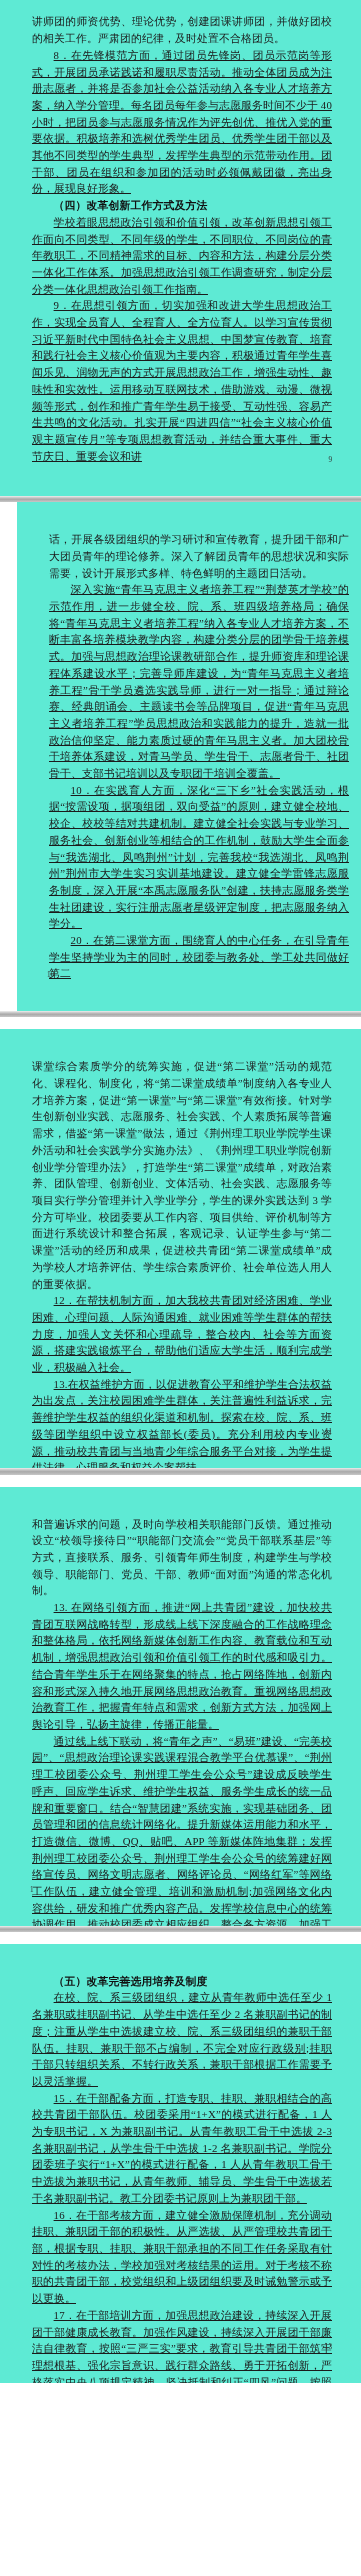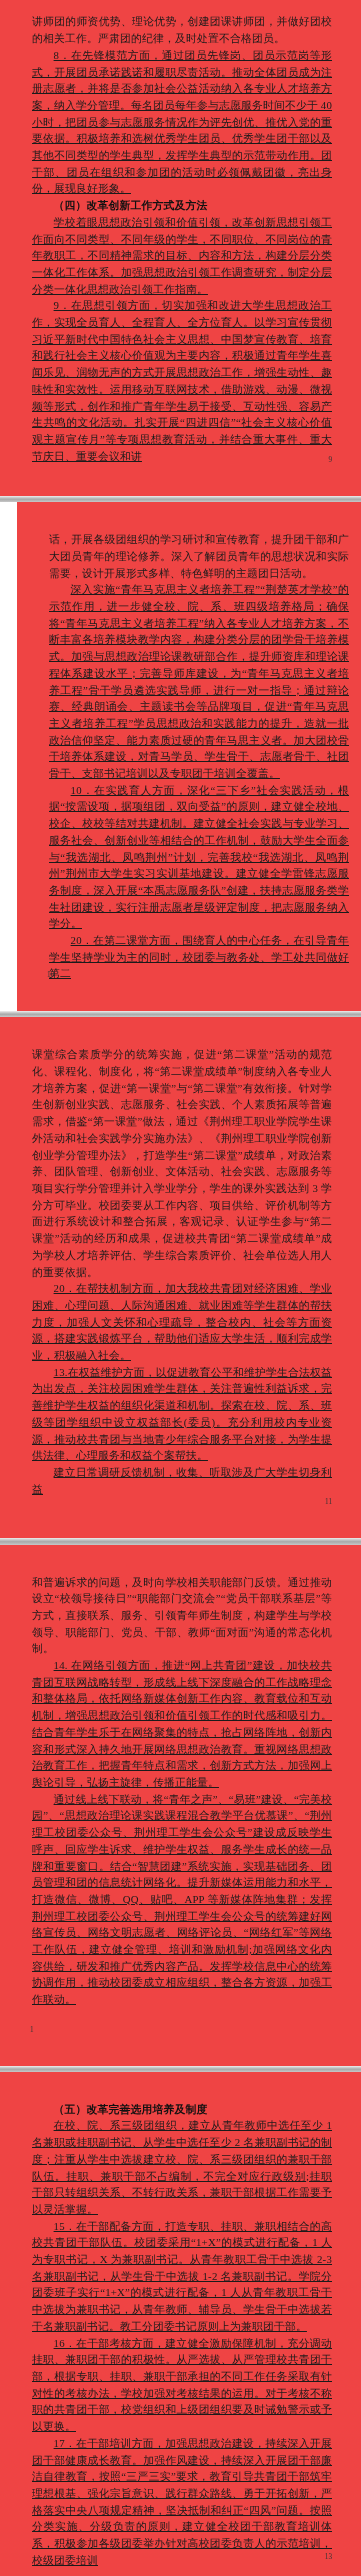--- a/index.html
+++ b/index.html
@@ -7,27 +7,27 @@
     width: 362px;
     background: #ffffff;
     font-family: "Liberation Serif", "DejaVu Serif", serif;
   }
   .doc {
     width: 362px;
   }
   .page {
     position: relative;
     width: 362px;
-    background: #ef4444;
+    background: #5eead4;
     padding: 29px 30px 0 32px;
     overflow: hidden;
   }
   .page.first { padding-top: 13.4px; height: 496px; }
   .page.p2 { height: 509px; margin-left: 17px; }
-  .page.p3, .page.p4, .page.p5, .page.p6 { height: 521px; }
+  .page.p3, .page.p4, .page.p5, .page.p6 { height: 439px; margin-top: 12px; }
   .page-sep {
     height: 6.2px;
     width: 362px;
     background: linear-gradient(#d6d6d6, #a9a9a9 45%, #c7c7c7);
     border-top: 0.5px solid #e3e3e3;
   }
   .block {
     font-size: 10.8px;
     line-height: 16.7px;
     color: #1b1b1b;
@@ -72,30 +72,30 @@
     <div class="block cont">话，开展各级团组织的学习研讨和宣传教育，提升团干部和广大团员青年的理论修养。深入了解团员青年的思想状况和实际需要，设计开展形式多样、特色鲜明的主题团日活动。</div>
     <div class="block para">深入实施“青年马克思主义者培养工程”“荆楚英才学校”的示范作用，进一步健全校、院、系、班四级培养格局；确保将“青年马克思主义者培养工程”纳入各专业人才培养方案，不断丰富各培养模块教学内容，构建分类分层的团学骨干培养模式。加强与思想政治理论课教研部合作，提升师资库和理论课程体系建设水平；完善导师库建设，为“青年马克思主义者培养工程”骨干学员遴选实践导师，进行一对一指导；通过辩论赛、经典朗诵会、主题读书会等品牌项目，促进“青年马克思主义者培养工程”学员思想政治和实践能力的提升，造就一批政治信仰坚定、能力素质过硬的青年马思主义者。加大团校骨干培养体系建设，对青马学员、学生骨干、志愿者骨干、社团骨干、支部书记培训以及专职团干培训全覆盖。</div>
     <div class="block para">10．在实践育人方面，深化“三下乡”社会实践活动，根据“按需设项，据项组团，双向受益”的原则，建立健全校地、校企、校校等结对共建机制。建立健全社会实践与专业学习、服务社会、创新创业等相结合的工作机制，鼓励大学生全面参与“我选湖北、凤鸣荆州”计划，完善我校“我选湖北、凤鸣荆州”荆州市大学生实习实训基地建设。建立健全学雷锋志愿服务制度，深入开展“本禹志愿服务队”创建，扶持志愿服务类学生社团建设，实行注册志愿者星级评定制度，把志愿服务纳入学分。</div>
     <div class="block para">20．在第二课堂方面，围绕育人的中心任务，在引导青年学生坚持学业为主的同时，校团委与教务处、学工处共同做好第二</div>
     <span class="page-number side-left">10</span>
   </section>
   <div class="page-sep"></div>
 
   <section class="page p3">
     <div class="block cont">课堂综合素质学分的统筹实施，促进“第二课堂”活动的规范化、课程化、制度化，将“第二课堂成绩单”制度纳入各专业人才培养方案，促进“第一课堂”与“第二课堂”有效衔接。针对学生创新创业实践、志愿服务、社会实践、个人素质拓展等普遍需求，借鉴“第一课堂”做法，通过《荆州理工职业学院学生课外活动和社会实践学分实施办法》、《荆州理工职业学院创新创业学分管理办法》，打造学生“第二课堂”成绩单，对政治素养、团队管理、创新创业、文体活动、社会实践、志愿服务等项目实行学分管理并计入学业学分，学生的课外实践达到 3 学分方可毕业。校团委要从工作内容、项目供给、评价机制等方面进行系统设计和整合拓展，客观记录、认证学生参与“第二课堂”活动的经历和成果，促进校共青团“第二课堂成绩单”成为学校人才培养评估、学生综合素质评价、社会单位选人用人的重要依据。</div>
-    <div class="block para">20．在帮扶机制方面，加大我校共青团对经济困难、学业困难、心理问题、人际沟通困难、就业困难等学生群体的帮扶力度，加强人文关怀和心理疏导，整合校内、社会等方面资源，搭建实践锻炼平台，帮助他们适应大学生活，顺利完成学业，积极融入社会。</div>
+    <div class="block para">12．在帮扶机制方面，加大我校共青团对经济困难、学业困难、心理问题、人际沟通困难、就业困难等学生群体的帮扶力度，加强人文关怀和心理疏导，整合校内、社会等方面资源，搭建实践锻炼平台，帮助他们适应大学生活，顺利完成学业，积极融入社会。</div>
     <div class="block para">13.在权益维护方面，以促进教育公平和维护学生合法权益为出发点，关注校园困难学生群体，关注普遍性利益诉求，完善维护学生权益的组织化渠道和机制。探索在校、院、系、班级等团学组织中设立权益部长(委员)。充分利用校内专业资源，推动校共青团与当地青少年综合服务平台对接，为学生提供法律、心理服务和权益个案帮扶。</div>
     <div class="block para">建立日常调研反馈机制，收集、听取涉及广大学生切身利益</div>
     <span class="page-number side-right">11</span>
   </section>
   <div class="page-sep"></div>
 
   <section class="page p4">
     <div class="block cont">和普遍诉求的问题，及时向学校相关职能部门反馈。通过推动设立“校领导接待日”“职能部门交流会”“党员干部联系基层”等方式，直接联系、服务、引领青年师生制度，构建学生与学校领导、职能部门、党员、干部、教师“面对面”沟通的常态化机制。</div>
-    <div class="block para">14. 在网络引领方面，推进“网上共青团”建设，加快校共青团互联网战略转型，形成线上线下深度融合的工作战略理念和整体格局，依托网络新媒体创新工作内容、教育载位和互动机制，增强思想政治引领和价值引领工作的时代感和吸引力。结合青年学生乐于在网络聚集的特点，抢占网络阵地，创新内容和形式深入持久地开展网络思想政治教育。重视网络思想政治教育工作，把握青年特点和需求，创新方式方法，加强网上舆论引导，弘扬主旋律，传播正能量。</div>
+    <div class="block para">13. 在网络引领方面，推进“网上共青团”建设，加快校共青团互联网战略转型，形成线上线下深度融合的工作战略理念和整体格局，依托网络新媒体创新工作内容、教育载位和互动机制，增强思想政治引领和价值引领工作的时代感和吸引力。结合青年学生乐于在网络聚集的特点，抢占网络阵地，创新内容和形式深入持久地开展网络思想政治教育。重视网络思想政治教育工作，把握青年特点和需求，创新方式方法，加强网上舆论引导，弘扬主旋律，传播正能量。</div>
     <div class="block para">通过线上线下联动，将“青年之声”、“易班”建设、“完美校园”、“思想政治理论课实践课程混合教学平台优慕课”、“荆州理工校团委公众号、荆州理工学生会公众号”建设成反映学生呼声、回应学生诉求、维护学生权益、服务学生成长的统一品牌和重要窗口。结合“智慧团建”系统实施，实现基础团务、团员管理和团的信息统计网络化。提升新媒体运用能力和水平，打造微信、微博、QQ、贴吧、APP 等新媒体阵地集群；发挥荆州理工校团委公众号、荆州理工学生会公众号的统筹建好网络宣传员、网络文明志愿者、网络评论员、“网络红军”等网络工作队伍，建立健全管理、培训和激励机制;加强网络文化内容供给，研发和推广优秀内容产品。发挥学校信息中心的统筹协调作用，推动校团委成立相应组织，整合各方资源，加强工作联动。</div>
     <span class="page-number side-left">1</span>
   </section>
   <div class="page-sep"></div>
 
   <section class="page p5">
     <div class="block heading">（五）改革完善选用培养及制度</div>
     <div class="block para">在校、院、系三级团组织，建立从青年教师中选任至少 1 名兼职或挂职副书记、从学生中选任至少 2 名兼职副书记的制度；注重从学生中选拔建立校、院、系三级团组织的兼职干部队伍。挂职、兼职干部不占编制，不完全对应行政级别;挂职干部只转组织关系、不转行政关系，兼职干部根据工作需要予以灵活掌握。</div>
     <div class="block para">15．在干部配备方面，打造专职、挂职、兼职相结合的高校共青团干部队伍。校团委采用“1+X”的模式进行配备，1 人为专职书记，X 为兼职副书记。从青年教职工骨干中选拔 2-3 名兼职副书记，从学生骨干中选拔 1-2 名兼职副书记。学院分团委班子实行“1+X”的模式进行配备，1 人从青年教职工骨干中选拔为兼职书记，从青年教师、辅导员、学生骨干中选拔若干名兼职副书记。教工分团委书记原则上为兼职团干部。</div>
     <div class="block para">16．在干部考核方面，建立健全激励保障机制，充分调动挂职、兼职团干部的积极性。从严选拔、从严管理校共青团干部，根据专职、挂职、兼职干部承担的不同工作任务采取有针对性的考核办法，学校加强对考核结果的运用。对于考核不称职的共青团干部，校党组织和上级团组织要及时诫勉警示或予以更换。</div>

